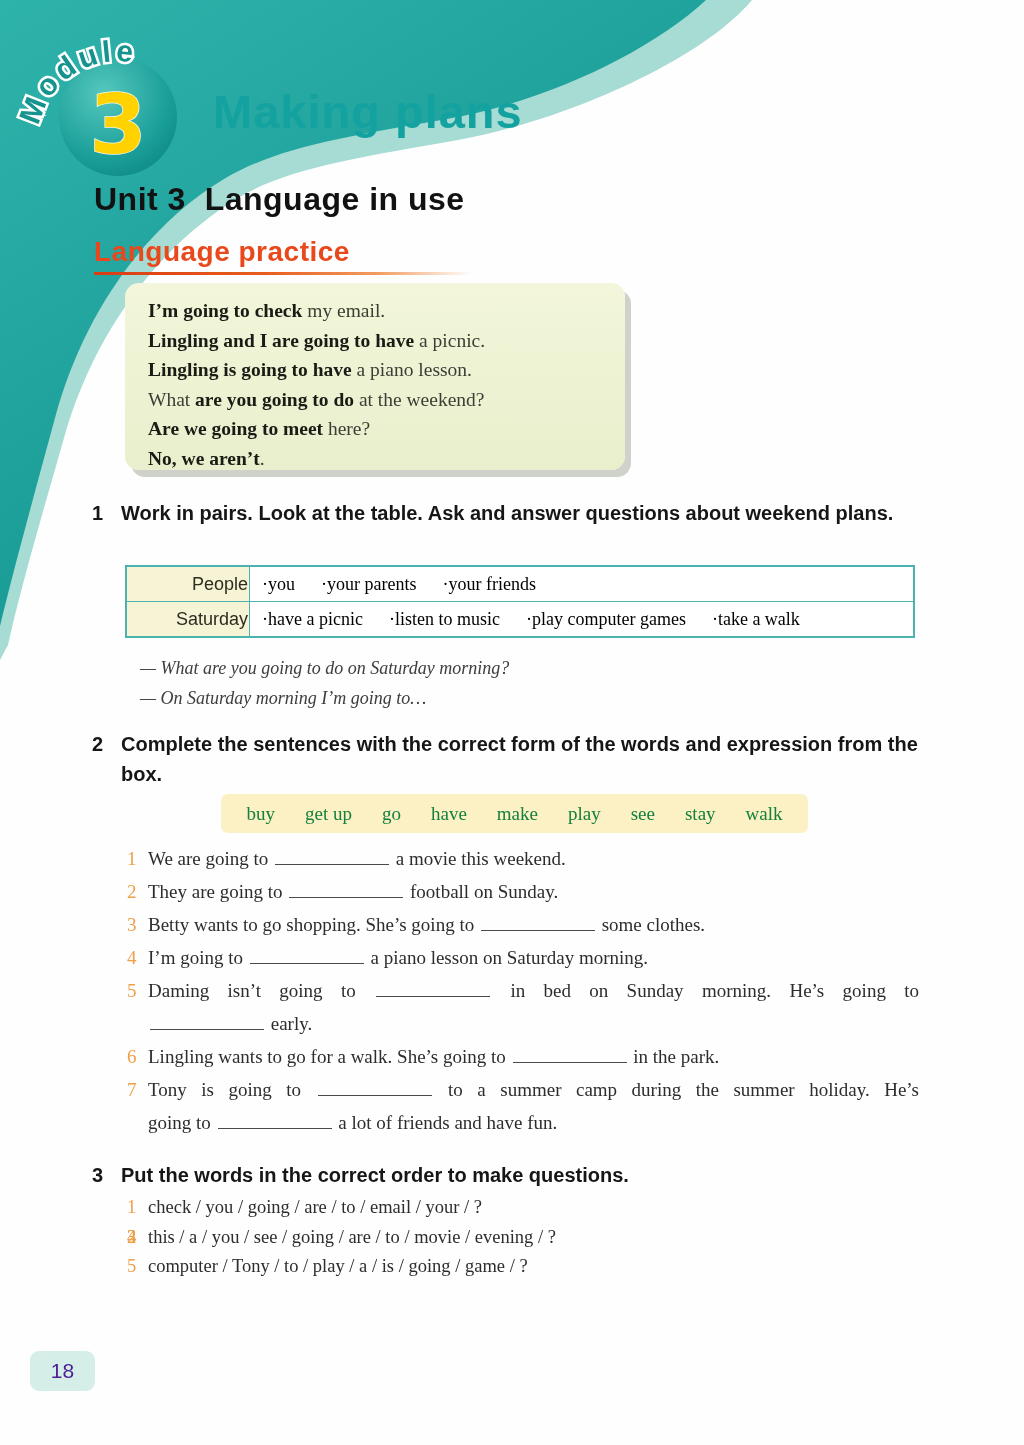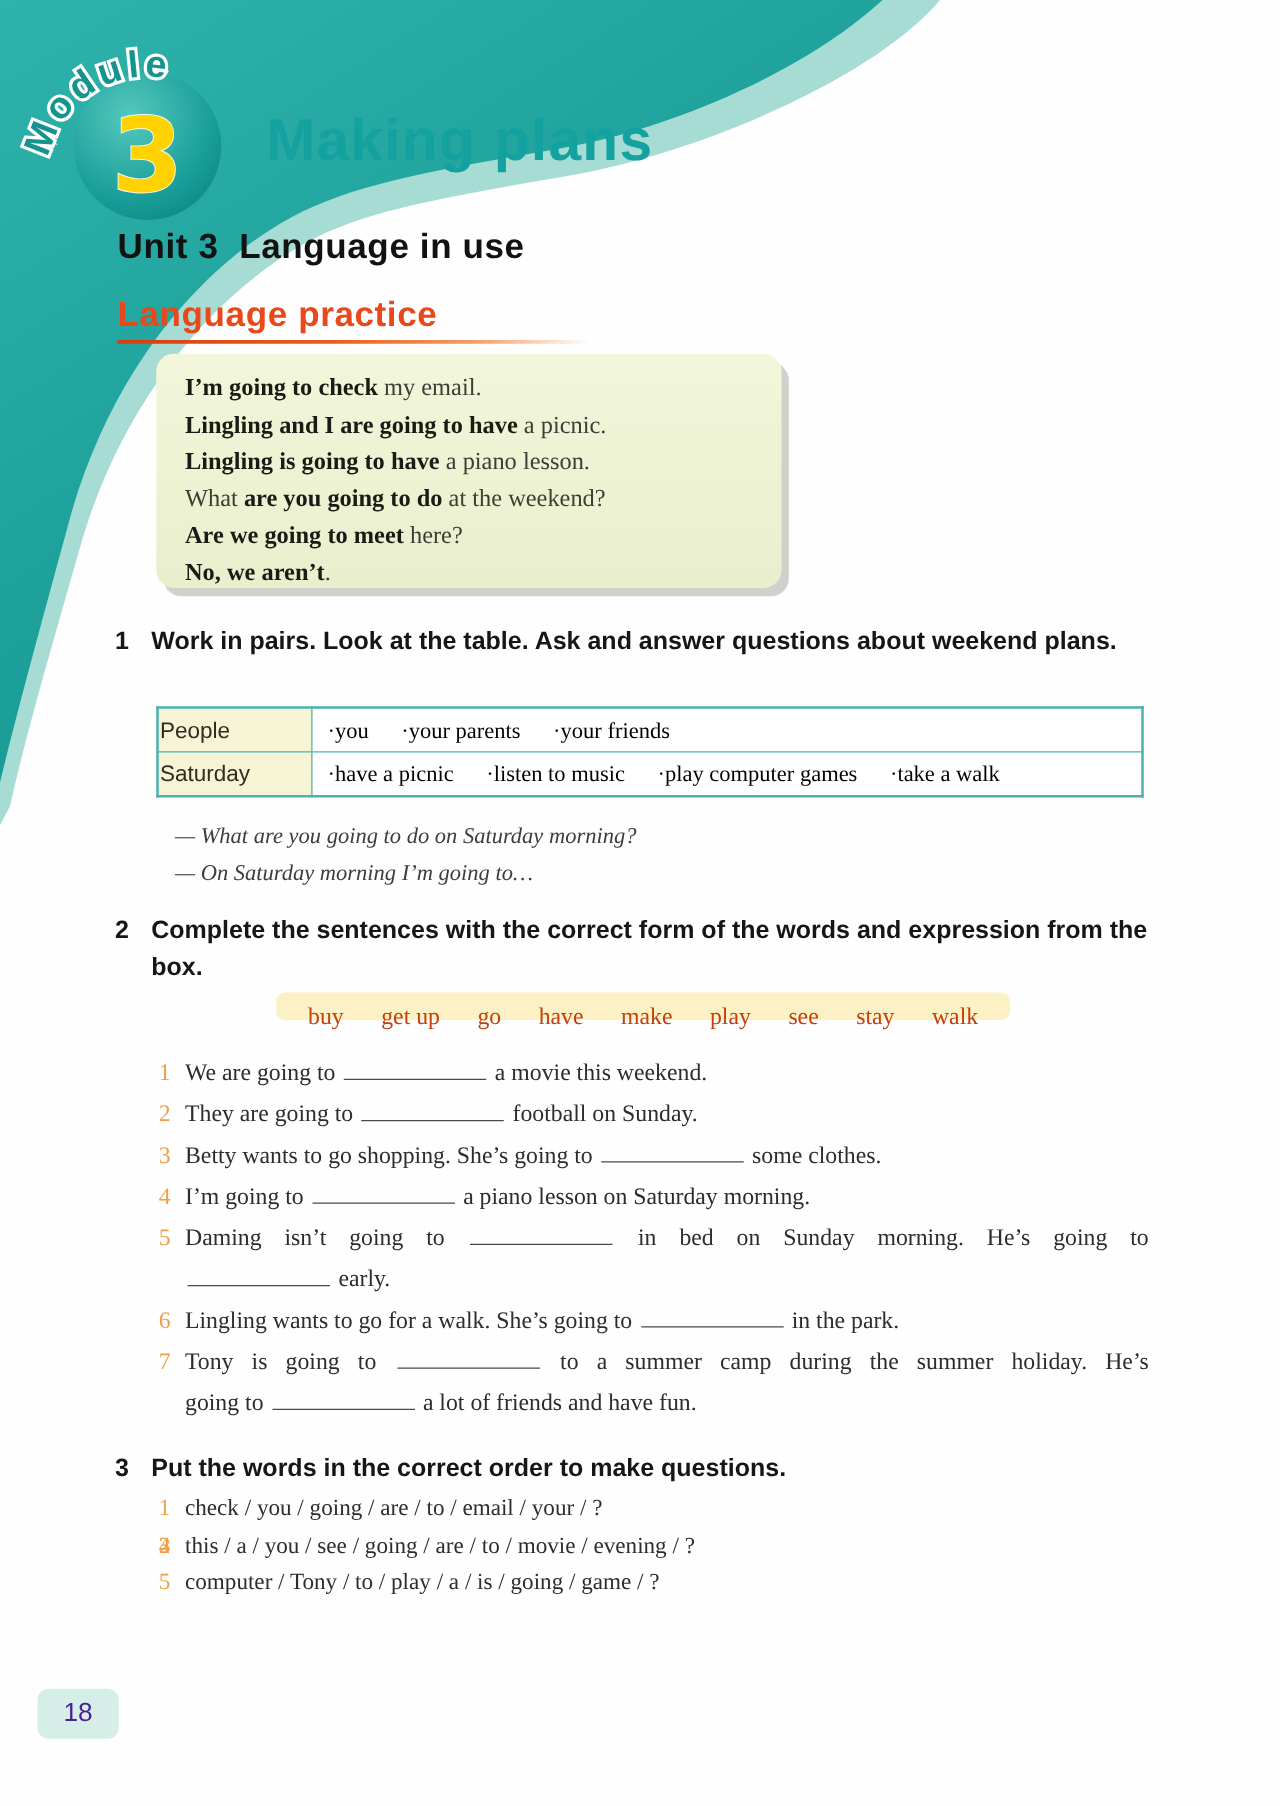--- a/index.html
+++ b/index.html
@@ -10,21 +10,21 @@
   }
   .abs{position:absolute;}
   svg.header-art{position:absolute;left:0;top:0;pointer-events:none;}
 
   .page-title{
     left:213px;top:84px;
     font-size:47px;font-weight:700;color:#14a2a0;letter-spacing:1px;
   }
   .unit-title{
     left:94px;top:181px;
-    font-size:28px;font-weight:700;color:#121212;white-space:pre;letter-spacing:.5px;
+    font-size:32px;font-weight:700;color:#121212;white-space:pre;letter-spacing:.5px;
   }
   .section-title{
     left:94px;top:236px;
     font-size:28px;font-weight:700;color:#e8481b;letter-spacing:.5px;
   }
   .section-underline{
     left:94px;top:272px;width:378px;height:3px;
     background:linear-gradient(to right,#d93d12 0%,#e85c1e 45%,#f29c60 75%,rgba(250,210,180,0) 100%);
   }
 
@@ -47,42 +47,42 @@
   .ex2-head{left:92px;top:729px;}
   .ex3-head{left:92px;top:1160px;}
 
   table.pairs{
     left:125px;top:565px;width:790px;height:73px;
     border-collapse:collapse;position:absolute;
     border:2.5px solid #4bb2af;background:#ffffff;
   }
   table.pairs td{border:1.5px solid #4bb2af;}
   td.rowhead{
-    width:120px;background:#f7f3d5;text-align:left;
+    width:120px;background:#f7f3d5;text-align:right;
     font-family:"Liberation Sans",sans-serif;font-size:18px;color:#2e2c20;
   }
   td.rowcells{
     padding-left:12px;
     font-family:"Liberation Serif","DejaVu Serif",serif;
     font-size:18px;color:#000000;
   }
   .cell-item{margin-right:26px;}
 
   .dialogue{
     left:140px;top:653px;
     font-family:"Liberation Serif","DejaVu Serif",serif;
     font-style:italic;font-size:18px;line-height:30px;color:#3d3d3d;
   }
 
   .word-box{
-    left:221px;top:794px;width:587px;height:22px;
+    left:221px;top:794px;width:587px;height:39px;
     background:#fcf0c5;border-radius:7px;
     text-align:center;line-height:39px;
     font-family:"Liberation Serif","DejaVu Serif",serif;
-    font-size:19px;color:#c2410c;
+    font-size:19px;color:#15803d;
   }
   .word-box .w{margin:0 15px;}
 
   .ex2-items{
     left:127px;top:842px;width:792px;
     font-family:"Liberation Serif","DejaVu Serif",serif;
     font-size:19px;color:#2d2d2d;
   }
   .ex2-item{position:relative;padding-left:21px;}
   .ex2-item .inum{position:absolute;left:0;top:0;color:#ee9f48;line-height:33px;}

